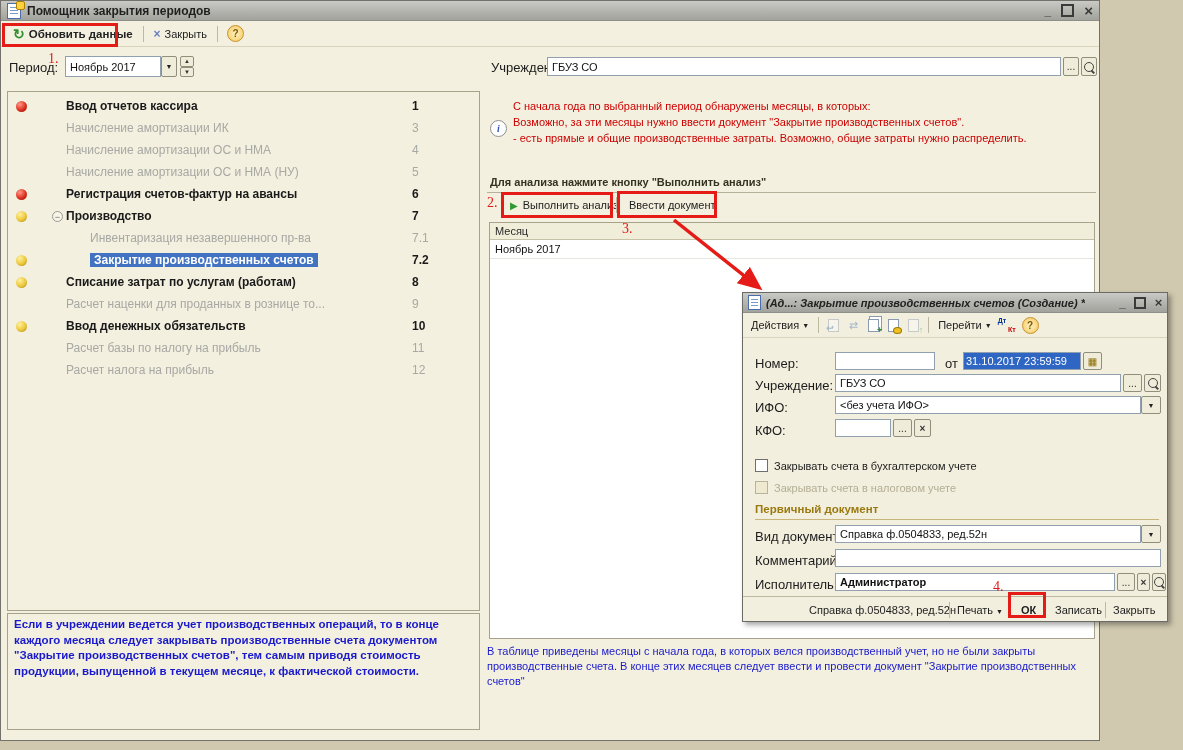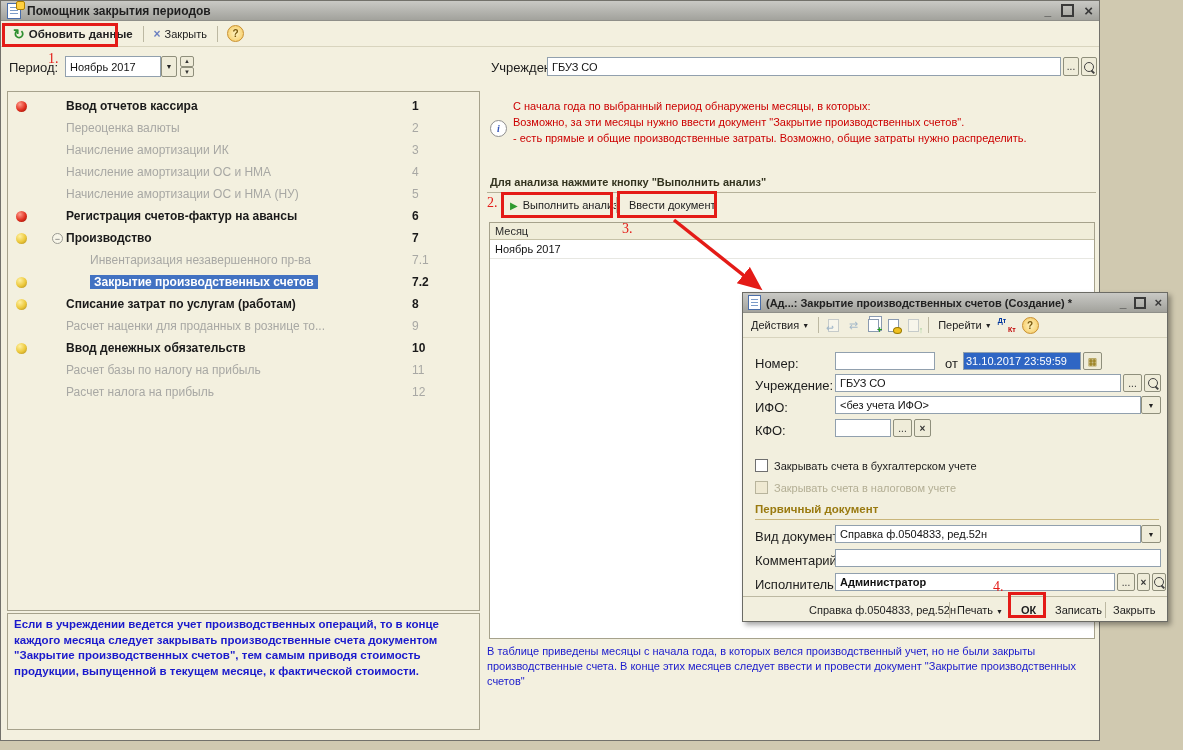--- a/index.html
+++ b/index.html
@@ -56,21 +56,21 @@
   .infoc{width:15px;height:15px;border-radius:50%;border:1px solid #8f8f8f;background:#fff;color:#3355bb;font:italic bold 10px "Liberation Serif",serif;display:flex;align-items:center;justify-content:center;}
   .caption{font-size:11px;font-weight:bold;color:#33331f;border-bottom:1px solid #b5b19a;padding:3px 0 4px 3px;box-sizing:border-box;}
   .flatbtn{display:flex;align-items:center;gap:5px;font-size:11px;color:#1c1c1c;padding:3px 4px;}
   .play{color:#2f9a2f;font-size:10px;}
   .tbl{background:#fff;border:1px solid #a6a28c;box-sizing:border-box;}
   .tbl-h{height:17px;background:#f0edd9;border-bottom:1px solid #c6c2a8;font-size:11px;color:#2a2a2a;padding:2px 0 0 5px;box-sizing:border-box;}
   .trow{height:19px;font-size:11px;padding:3px 0 0 5px;box-sizing:border-box;border-bottom:1px solid #e7e7e2;color:#111;}
   .trow.sel{background:#6f91ca;color:#fff;border-bottom:1px solid #6f91ca;}
   
   .dlg{position:absolute;left:742px;top:292px;width:426px;height:330px;background:#f2efde;border:1px solid #6b6b65;box-shadow:3px 3px 5px rgba(0,0,0,.35);box-sizing:border-box;z-index:40;}
-  .dtitle{position:absolute;left:0;top:0;right:0;height:20px;background:linear-gradient(#c9c9c5,#a2a29c);display:flex;align-items:center;padding:0 5px;border-bottom:1px solid #8f8f89;box-sizing:border-box;}
+  .dtitle{position:absolute;left:0;top:0;right:0;height:20px;background:linear-gradient(#c9c9c5,#a2a29c);display:flex;align-items:center;padding:0 5px;border-bottom:1px solid #8f8f89;box-sizing:border-box;font-style:italic;}
   .dtitle .t{font-size:11px;font-weight:bold;color:#222;margin-left:5px;white-space:nowrap;overflow:hidden;}
   .dtb{position:absolute;left:0;top:20px;right:0;height:25px;display:flex;align-items:center;gap:3px;padding-left:5px;border-bottom:1px solid #d8d4be;box-sizing:border-box;}
   .dtbtn{font-size:11px;color:#222;display:flex;align-items:center;gap:3px;padding:2px 3px;}
   .ticon{width:17px;height:15px;display:flex;align-items:center;justify-content:center;position:relative;}
   .mini-doc{width:9px;height:11px;background:#fff;border:1px solid #8a9ab0;position:relative;}
   .dis{opacity:.42;}
   .plus{position:absolute;right:0;bottom:-1px;color:#1f9a1f;font-size:9px;font-weight:bold;line-height:7px;}
   .coin{position:absolute;right:0;bottom:-1px;width:7px;height:5px;background:#f0c020;border:1px solid #9a7a00;border-radius:50%;}
   .uparr{position:absolute;right:-1px;bottom:-2px;color:#1f9a1f;font-size:9px;font-weight:bold;}
   .dtkt{width:18px;height:16px;position:relative;font-weight:bold;}
@@ -146,24 +146,20 @@
       </span>
 
     <div class="panel" style="left:6px;top:90px;width:473px;height:520px;">
       <div style="padding-top:4px;">
           <div class="task-row">
             <span class="bullet red"></span>
             <span class="tlabel bold">Ввод отчетов кассира</span>
             <span class="tnum boldnum">1</span>
           </div>
           <div class="task-row">
-            <span class="tlabel gray">Переоценка валюты</span>
-            <span class="tnum gray">2</span>
-          </div>
-          <div class="task-row">
             <span class="tlabel gray">Начисление амортизации ИК</span>
             <span class="tnum gray">3</span>
           </div>
           <div class="task-row">
             <span class="tlabel gray">Начисление амортизации ОС и НМА</span>
             <span class="tnum gray">4</span>
           </div>
           <div class="task-row">
             <span class="tlabel gray">Начисление амортизации ОС и НМА (НУ)</span>
             <span class="tnum gray">5</span>

